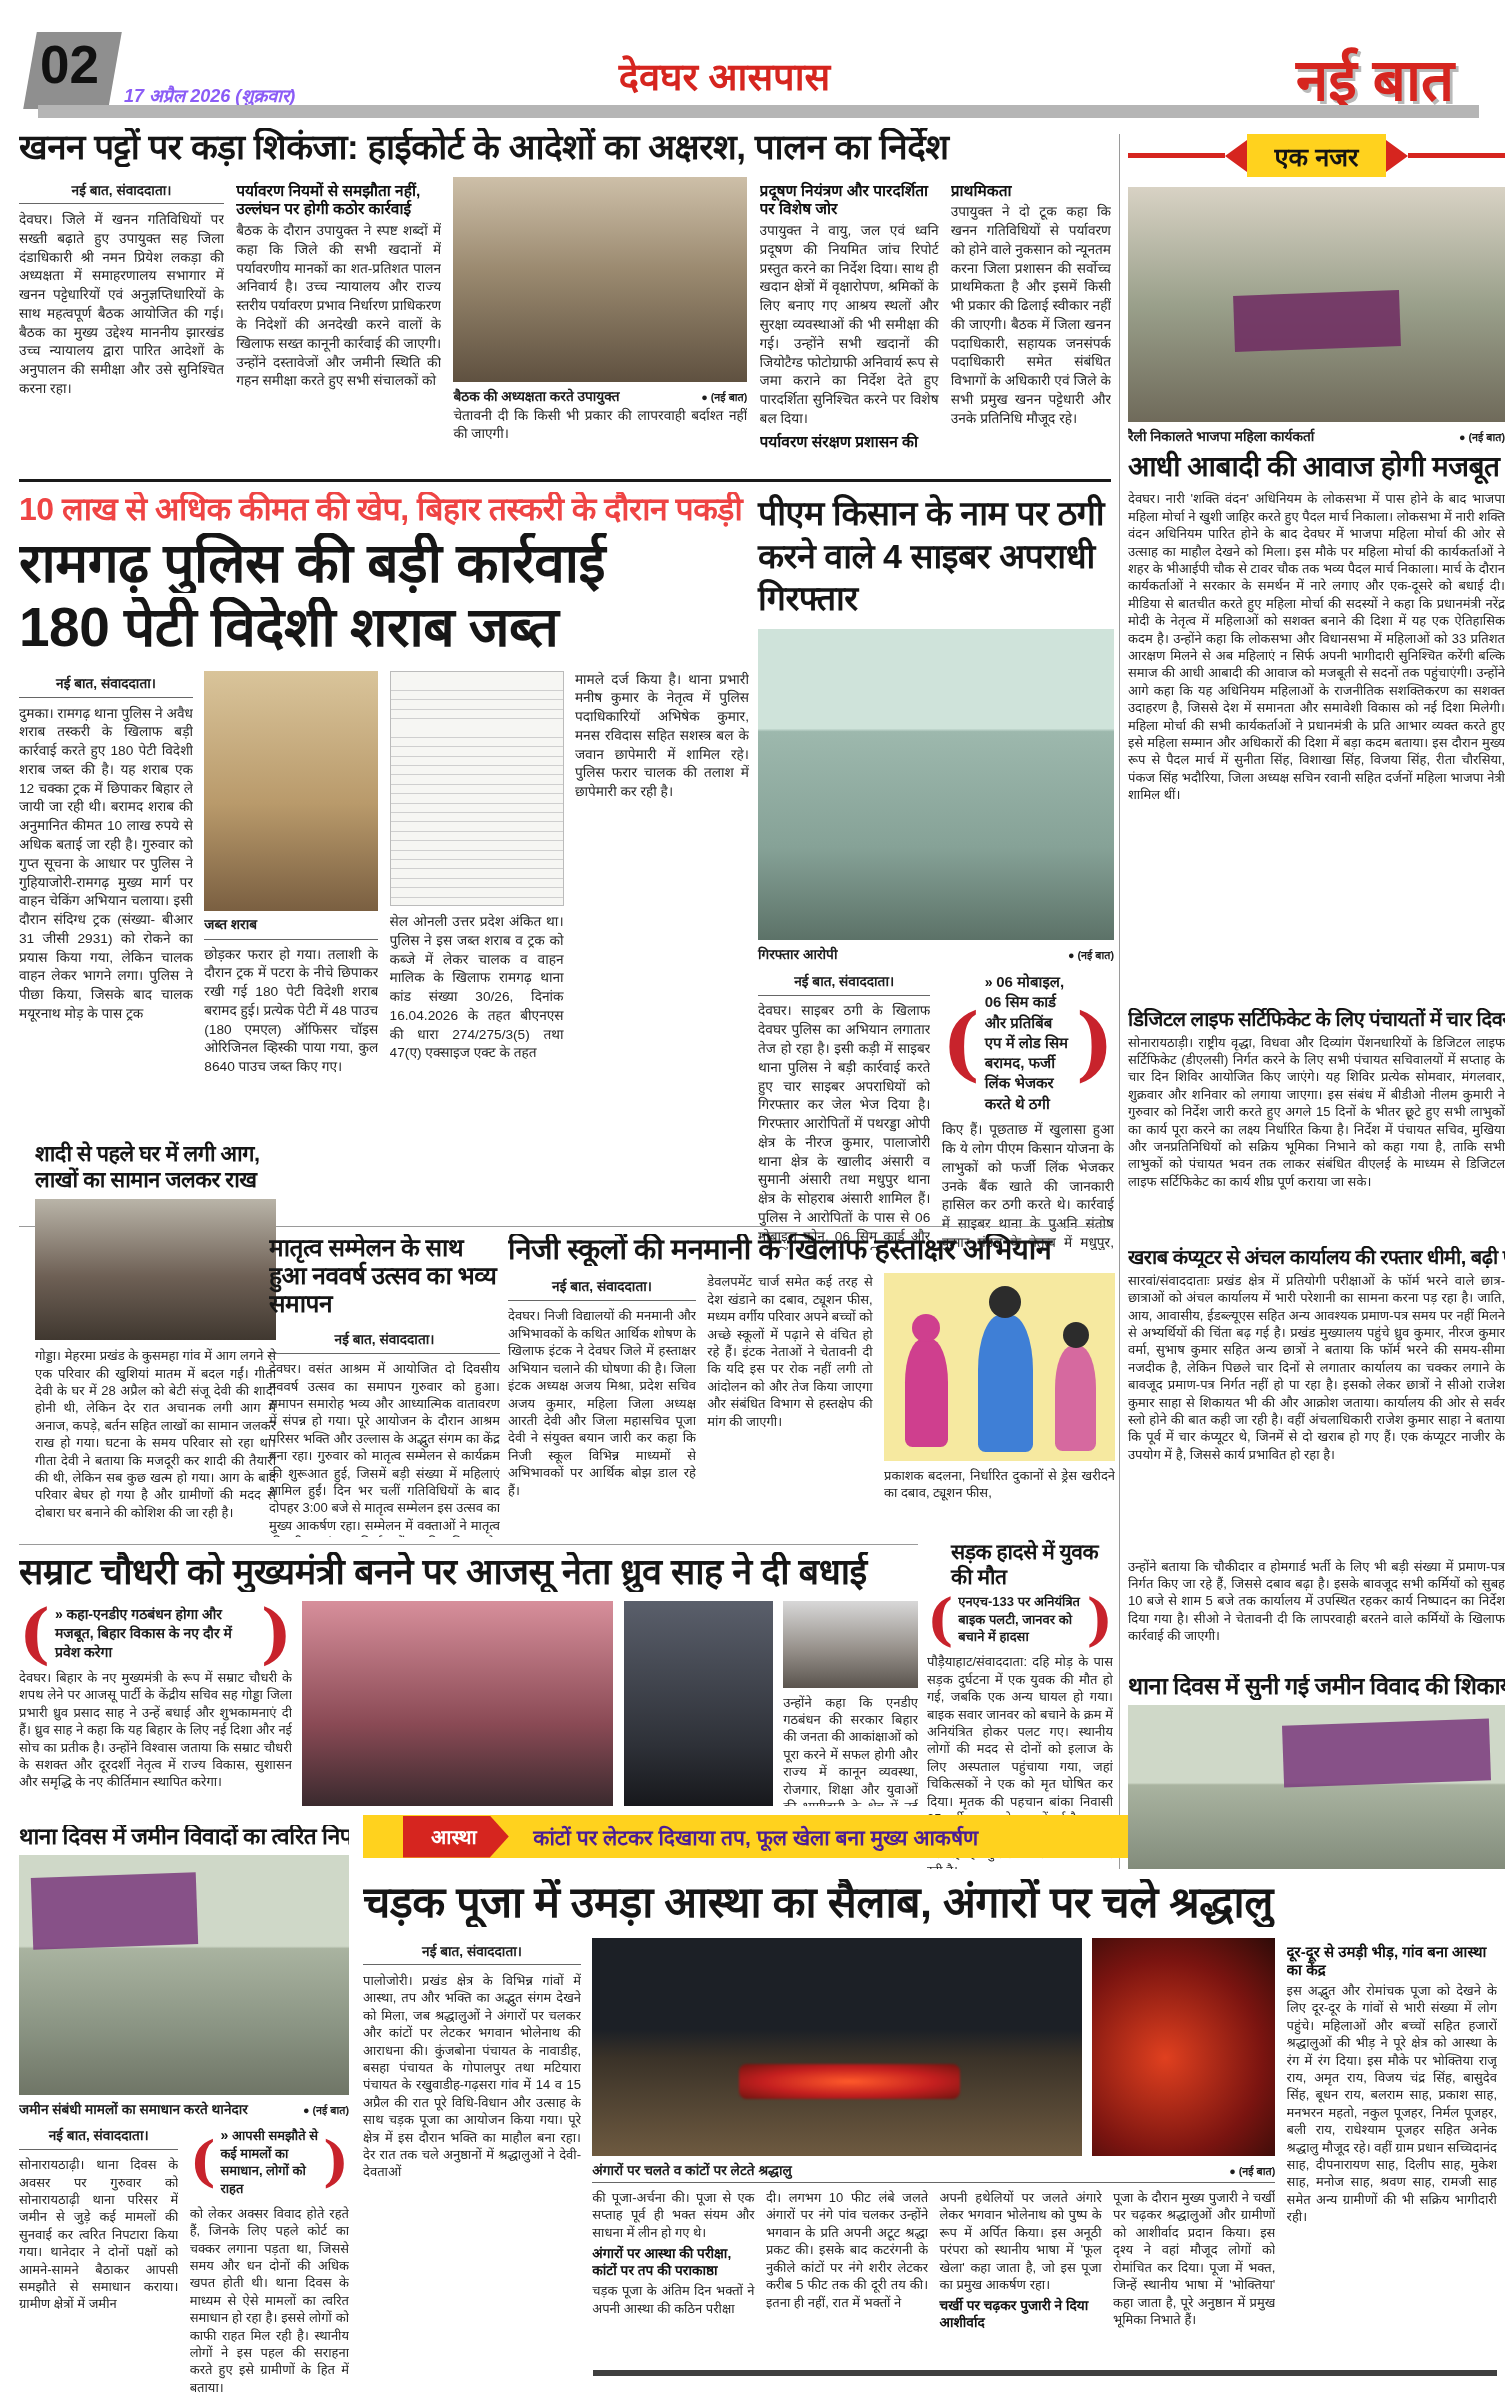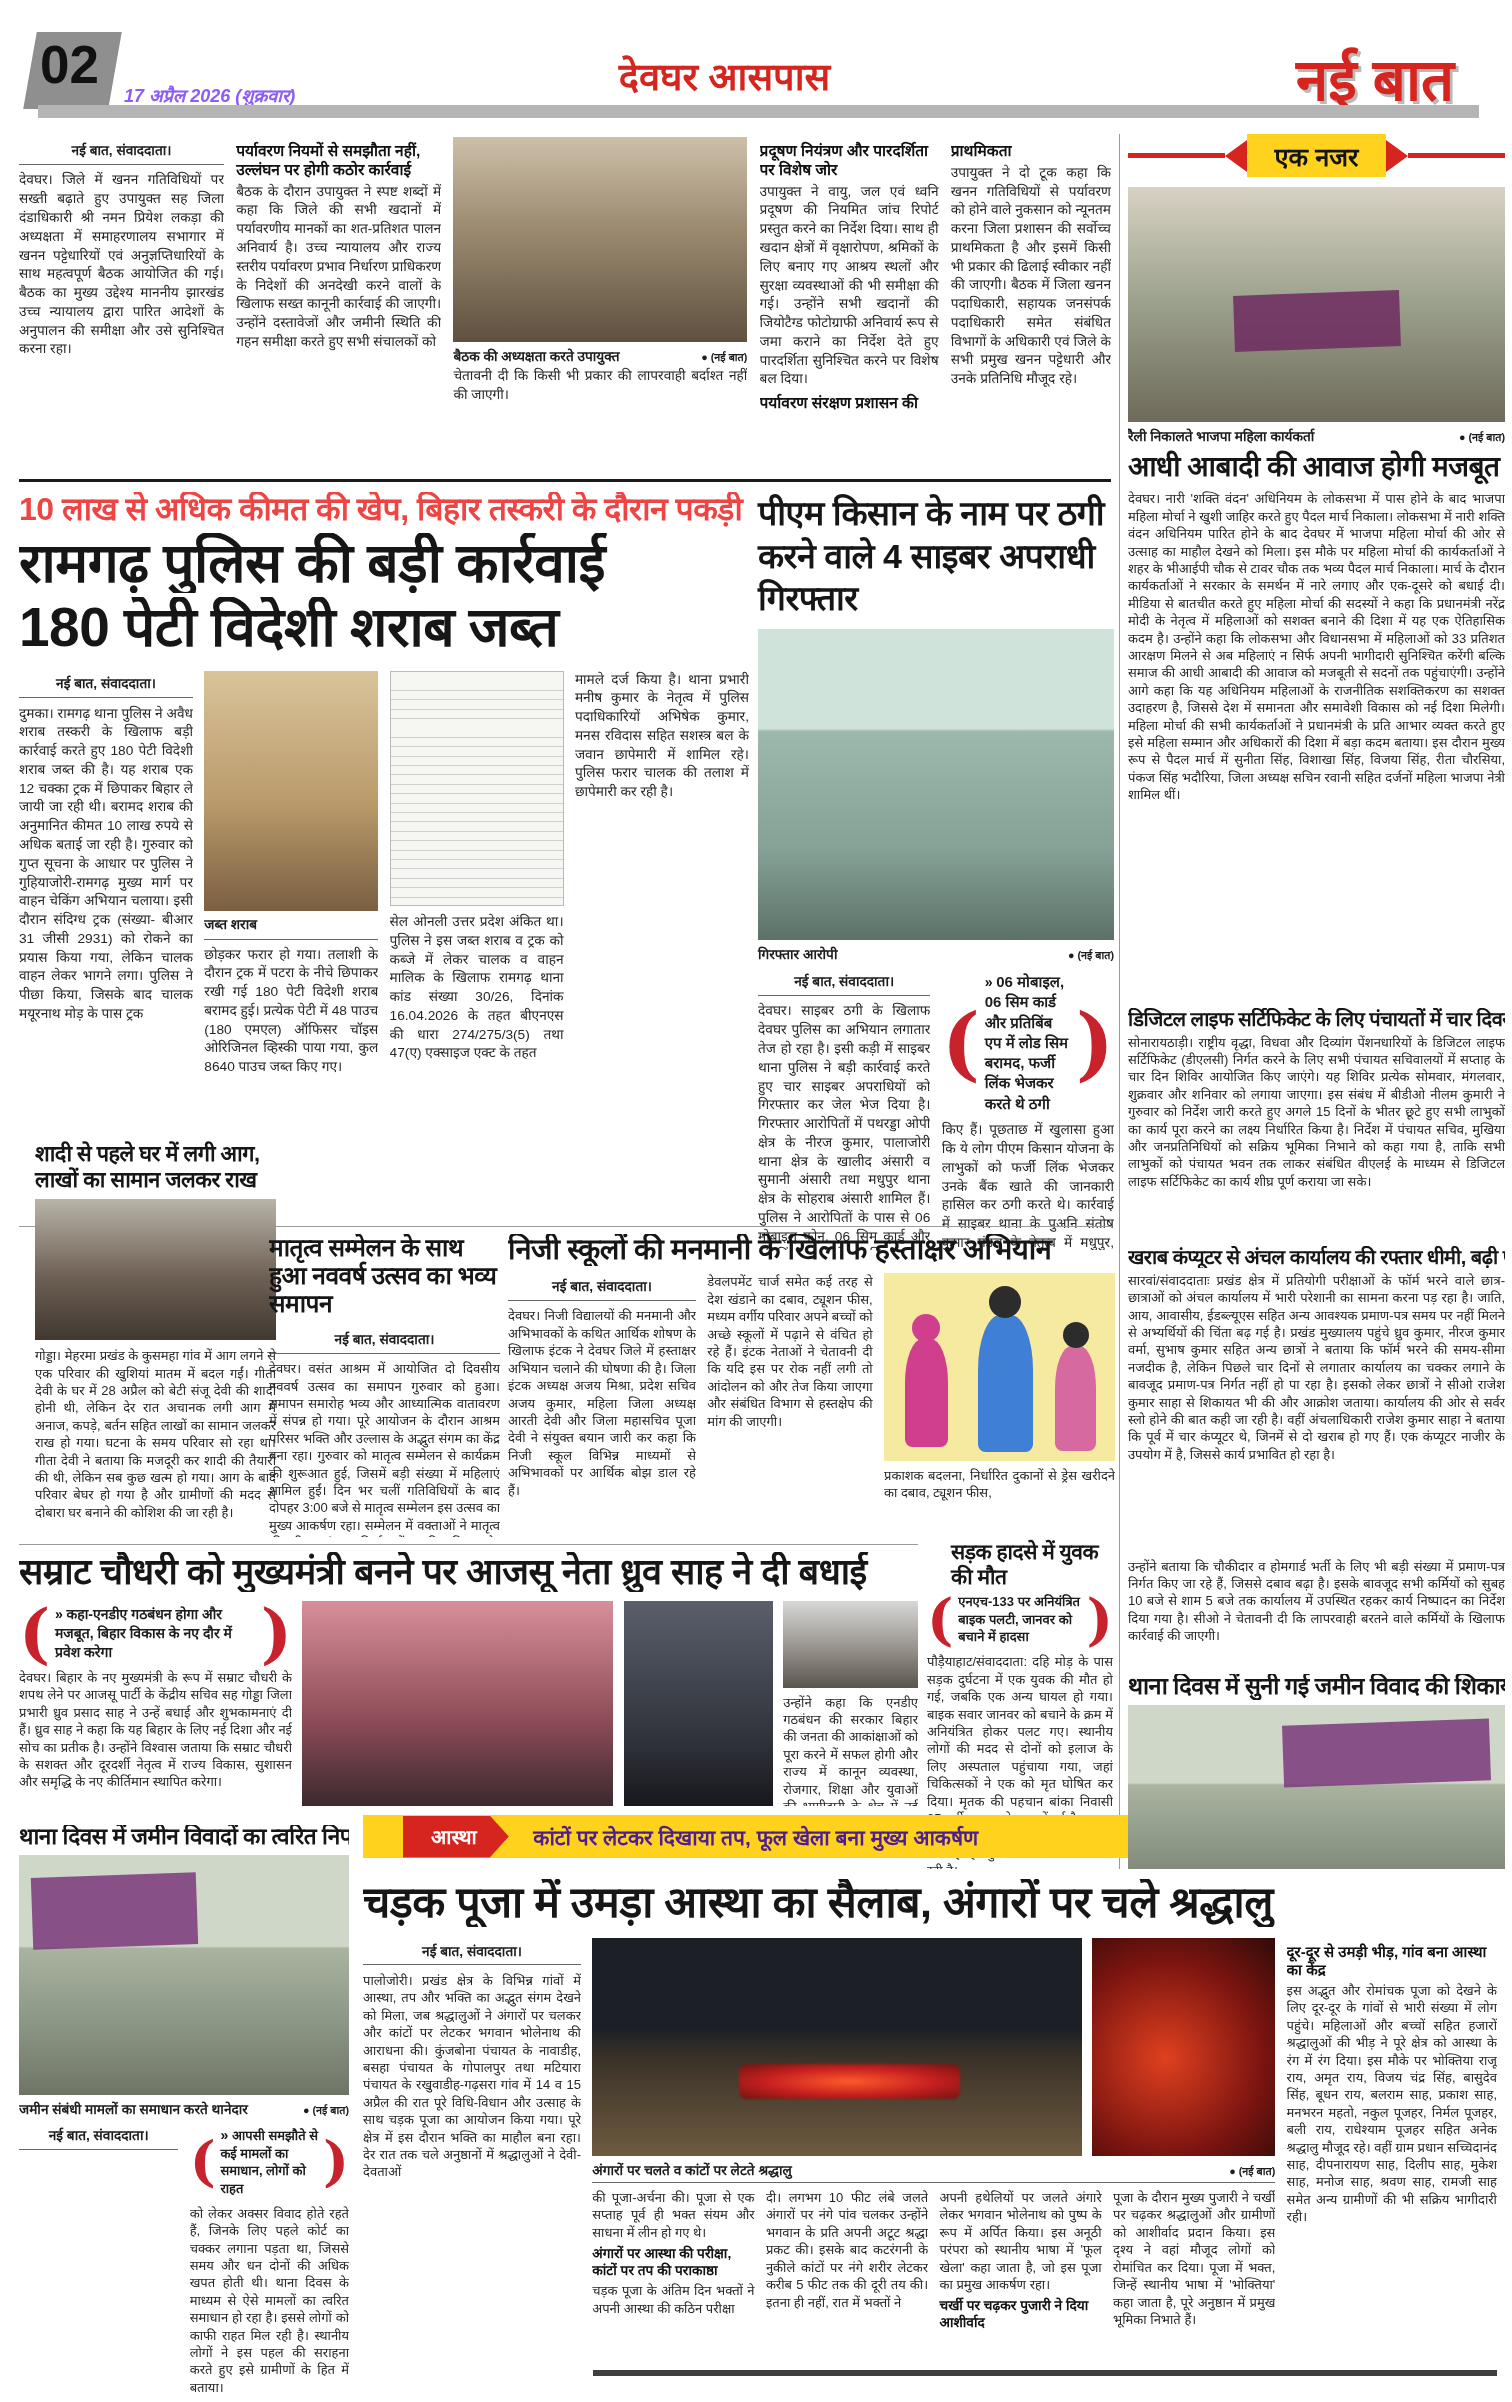--- a/index.html
+++ b/index.html
@@ -64,20 +64,21 @@
   <div class="abs" style="left:30px; top:32px; width:85px; height:77px; background:#8f8f8f; transform:skewX(-10deg);"></div>
   <div class="abs" style="left:40px; top:34px; font-size:53px; font-weight:bold; color:#111;">02</div>
   <div class="abs" style="left:124px; top:83px; font-size:18px; font-weight:bold; color:#8b5cf6; font-style:italic;">17 अप्रैल 2026 (शुक्रवार)</div>
   <div class="abs" style="left:527px; top:49px; width:395px; text-align:center; font-size:38px; font-weight:bold; color:#d6251f;">देवघर आसपास</div>
   <div class="abs" style="right:58px; top:38px; font-size:58px; font-weight:bold; color:#d6251f; text-shadow:2.8px 2.8px 0 #b9b9b9;">नई बात</div>
   <div class="abs" style="left:38px; top:105px; width:1441px; height:13px; background:#b5b5b5;"></div>
 
   <div class="vline" style="left:1119px; top:134px; height:1735px;"></div>
 
   <div class="abs" style="left:19px; top:128px; width:1092px; height:348px;">
+    <div class="headline nowrap" style="font-size:35px; border-bottom:1.9px solid #fff;">खनन पट्टों पर कड़ा शिकंजा: हाईकोर्ट के आदेशों का अक्षरश, पालन का निर्देश</div>
     <div class="cols" style="gap:12.2px; margin-top:9.4px; height:282px;">
       <div class="col" style="flex:0 0 205px;">
         <div class="byline">नई बात, संवाददाता।</div>
         <div class="body-txt">देवघर। जिले में खनन गतिविधियों पर सख्ती बढ़ाते हुए उपायुक्त सह जिला दंडाधिकारी श्री नमन प्रियेश लकड़ा की अध्यक्षता में समाहरणालय सभागार में खनन पट्टेधारियों एवं अनुज्ञप्तिधारियों के साथ महत्वपूर्ण बैठक आयोजित की गई। बैठक का मुख्य उद्देश्य माननीय झारखंड उच्च न्यायालय द्वारा पारित आदेशों के अनुपालन की समीक्षा और उसे सुनिश्चित करना रहा।</div>
       </div>
       <div class="col" style="flex:0 0 205px;">
         <div class="subhead">पर्यावरण नियमों से समझौता नहीं, उल्लंघन पर होगी कठोर कार्रवाई</div>
         <div class="body-txt">बैठक के दौरान उपायुक्त ने स्पष्ट शब्दों में कहा कि जिले की सभी खदानों में पर्यावरणीय मानकों का शत-प्रतिशत पालन अनिवार्य है। उच्च न्यायालय और राज्य स्तरीय पर्यावरण प्रभाव निर्धारण प्राधिकरण के निदेशों की अनदेखी करने वालों के खिलाफ सख्त कानूनी कार्रवाई की जाएगी। उन्होंने दस्तावेजों और जमीनी स्थिति की गहन समीक्षा करते हुए सभी संचालकों को</div>
       </div>
       <div class="col" style="flex:0 0 294px;">
@@ -227,20 +228,21 @@
     <div class="photo ph-thana" style="width:330px; height:240px; margin-top:5.6px;">
       <span class="ph-banner" style="left:4%; right:auto; width:50%;"></span>
     </div>
     <div class="cap">
       <span>जमीन संबंधी मामलों का समाधान करते थानेदार</span>
       <span class="credit">● (नई बात)</span>
     </div>
     <div class="cols" style="gap:11.3px; margin-top:1.9px; height:282px;">
       <div class="col" style="flex:1;">
         <div class="byline">नई बात, संवाददाता।</div>
+        <div class="body-sm">सोनारायठाढ़ी। थाना दिवस के अवसर पर गुरुवार को सोनारायठाढ़ी थाना परिसर में जमीन से जुड़े कई मामलों की सुनवाई कर त्वरित निपटारा किया गया। थानेदार ने दोनों पक्षों को आमने-सामने बैठाकर आपसी समझौते से समाधान कराया। ग्रामीण क्षेत्रों में जमीन</div>
       </div>
       <div class="col" style="flex:1;">
         <div class="pq">
           <span class="pq-b" style="font-size:55px;">(</span>
           <span class="pq-t" style="font-size:13px;"><span class="pq-arrow">»</span><span>आपसी समझौते से कई मामलों का समाधान, लोगों को राहत</span></span>
           <span class="pq-b" style="font-size:55px;">)</span>
         </div>
         <div class="body-sm">को लेकर अक्सर विवाद होते रहते हैं, जिनके लिए पहले कोर्ट का चक्कर लगाना पड़ता था, जिससे समय और धन दोनों की अधिक खपत होती थी। थाना दिवस के माध्यम से ऐसे मामलों का त्वरित समाधान हो रहा है। इससे लोगों को काफी राहत मिल रही है। स्थानीय लोगों ने इस पहल की सराहना करते हुए इसे ग्रामीणों के हित में बताया।</div>
       </div>
     </div>

